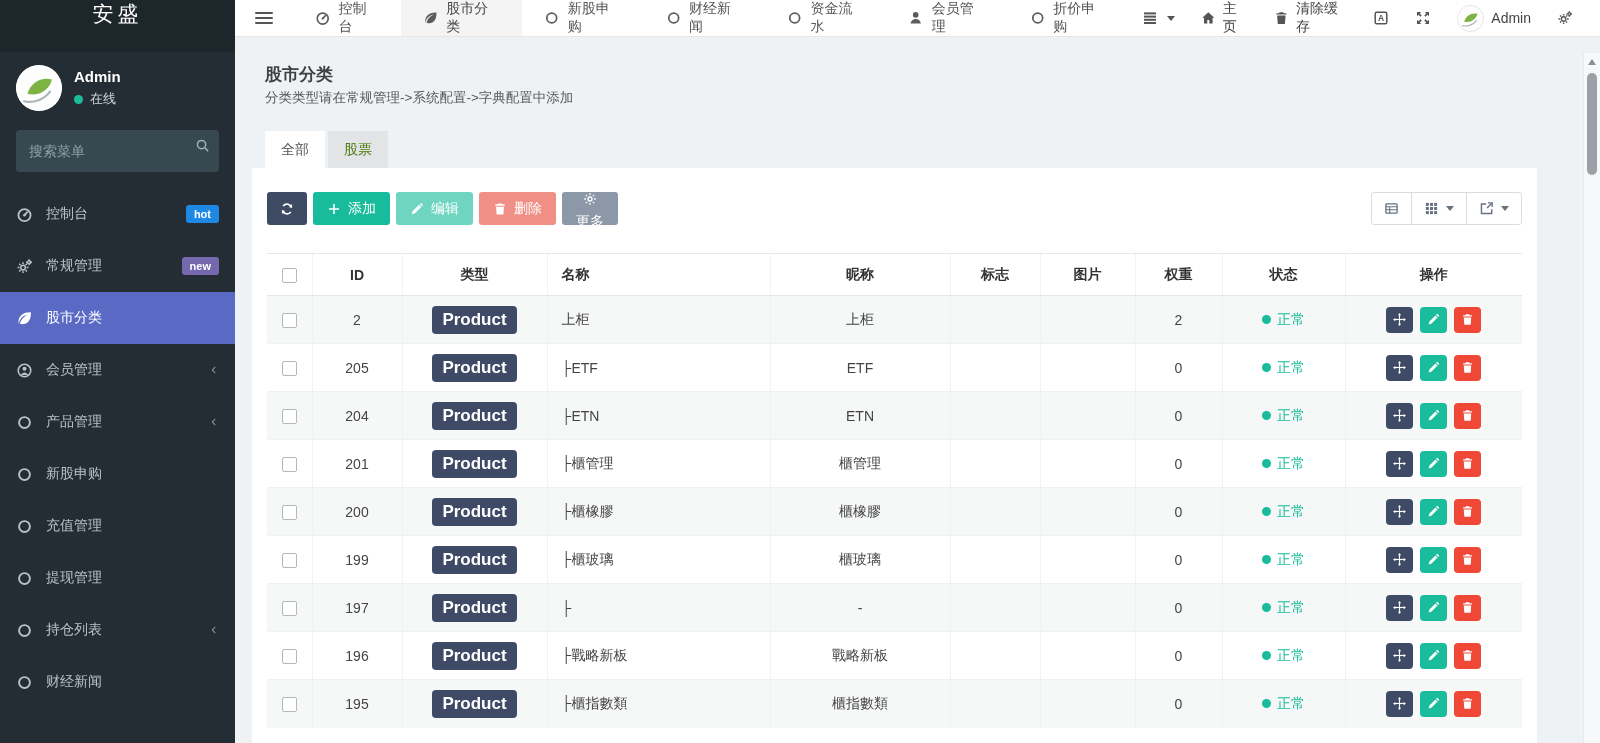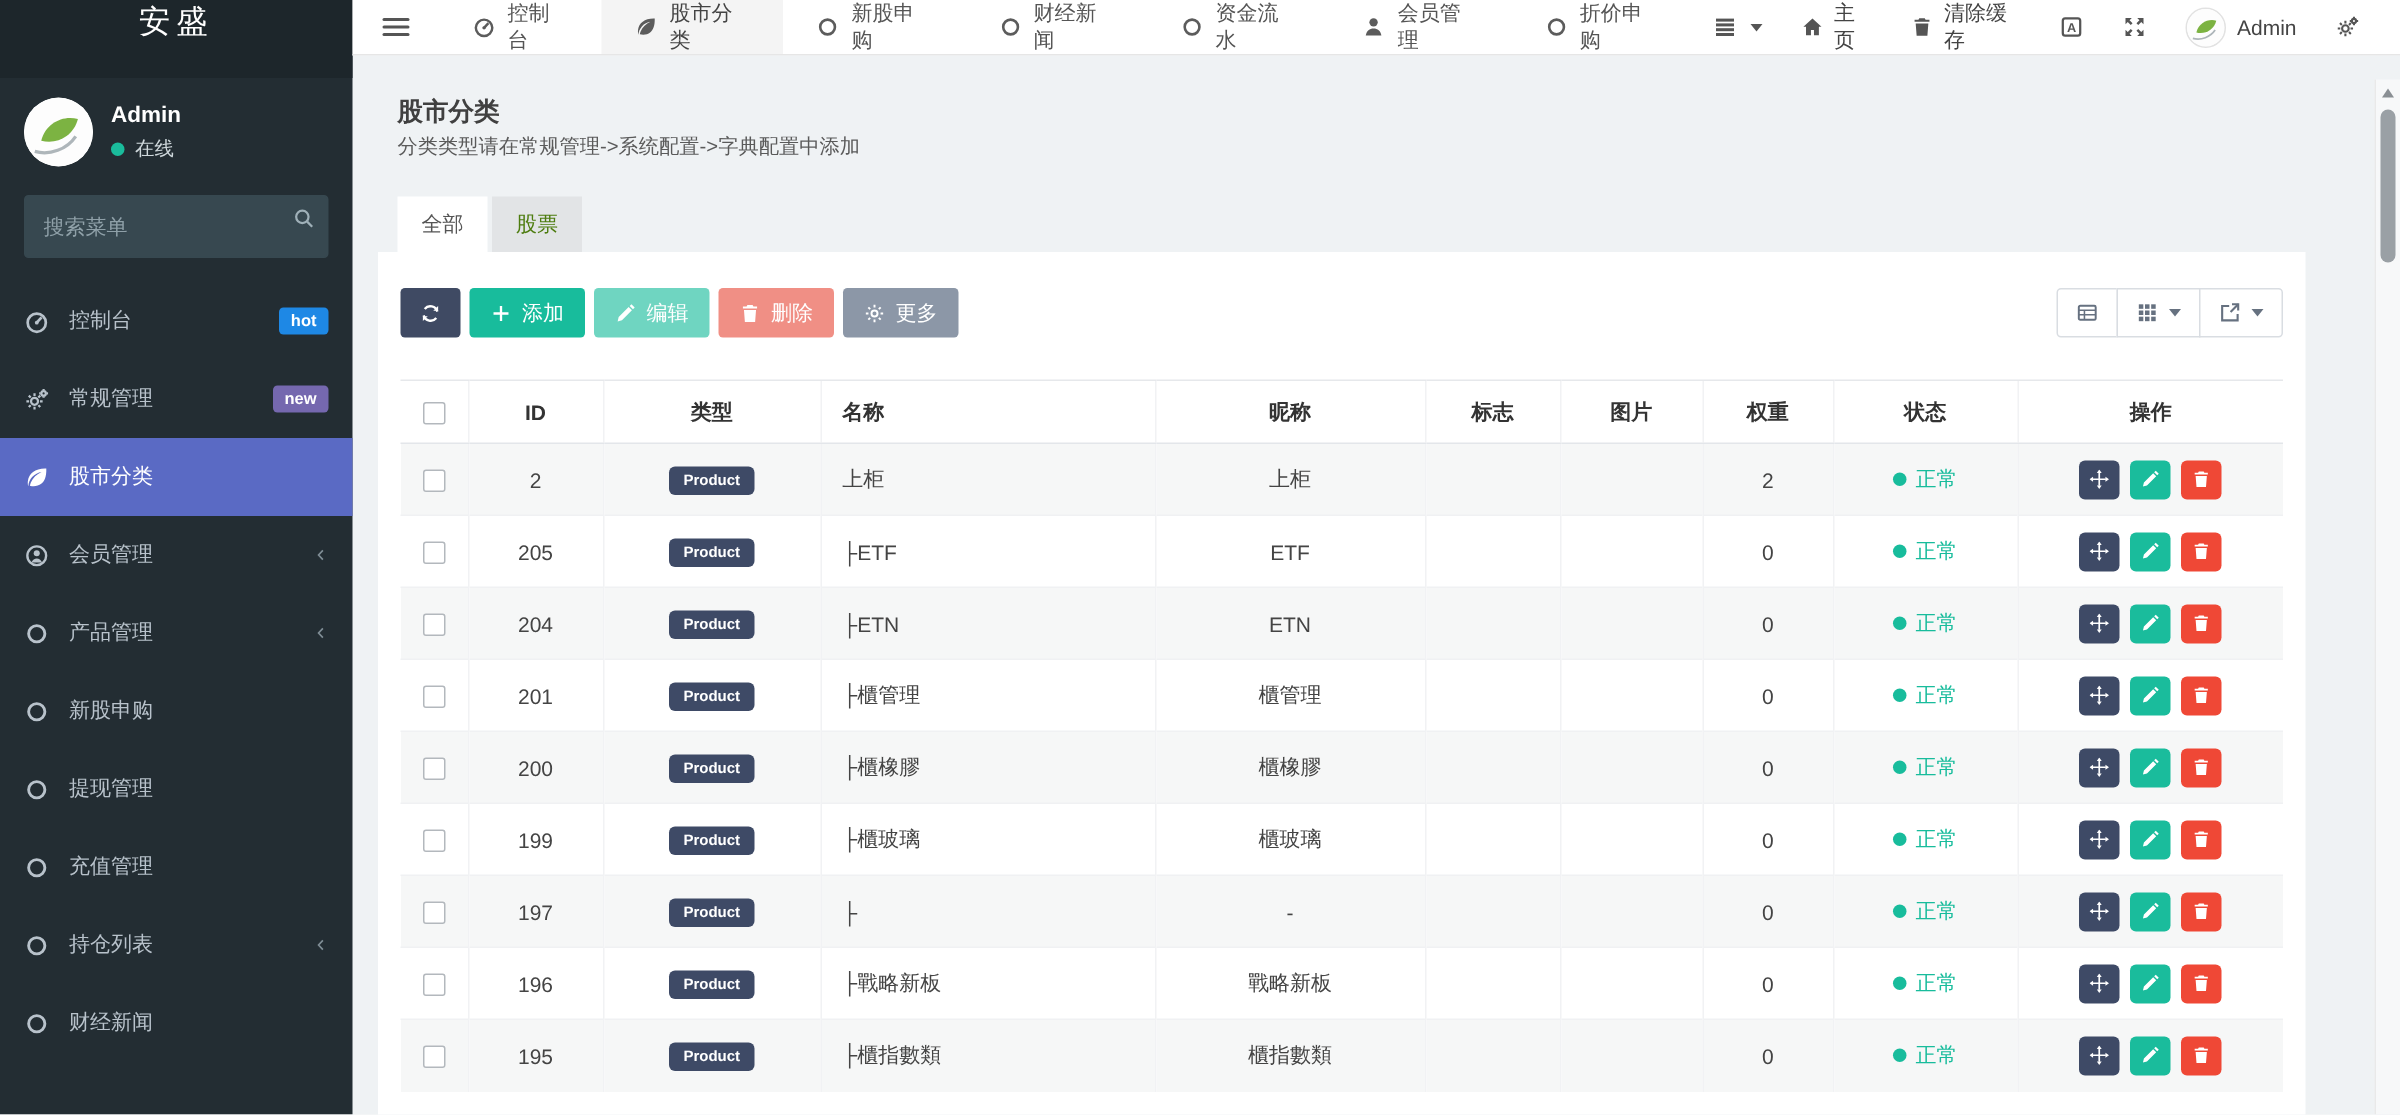--- a/index.html
+++ b/index.html
@@ -55,40 +55,40 @@
   .ftab.active { background:#fff; color:#555;align-items:center; }
   .panel { background:#fff; padding:24px 15px 15px; height:604px; }
 
   .toolbar { display:flex; gap:6px; align-items:center; }
   .btn { height:33px; border:none; border-radius:3px; color:#fff; font-size:14px; display:inline-flex;
          align-items:center; gap:7px; padding:0 14px; cursor:pointer; font-family:inherit; }
   .btn .ic { width:14px; height:14px; display:inline-flex; }
   .btn.navy { background:#3f4a63; width:40px; justify-content:center; padding:0; }
   .btn.green { background:#18bc9c; }
   .btn.red { background:#e74c3c; }
-  .btn.gray { background:#8c97a7; }
+  .btn.gray { background:#8c97a7;flex-direction:column; }
   .btn.dis { opacity:.62; cursor:default; }
   .tb-right { margin-left:auto; display:flex; }
   .obtn { height:33px; background:#fff; border:1px solid #d9dde2; color:#667180; display:inline-flex;
           align-items:center; justify-content:center; gap:5px; padding:0 12px; margin-left:-1px; cursor:pointer; }
   .obtn:first-child { border-radius:3px 0 0 3px; margin-left:0; }
   .obtn:last-child { border-radius:0 3px 3px 0; }
   .obtn .ic { width:15px; height:15px; display:inline-flex; }
   .obtn .caret { border-top-color:#667180; }
 
   table { width:100%; border-collapse:collapse; table-layout:fixed; margin-top:28px; font-size:14px; }
   thead th { height:42px; font-weight:bold; color:#333; border-top:1px solid #e6e8eb; border-bottom:1px solid #e3e6ea;
              text-align:center; }
   tbody td { height:48px; color:#444; text-align:center; border-top:1px solid #f0f1f3; overflow:hidden; }
   tbody tr:nth-child(odd) { background:#f6f7f7; }
   th:not(:first-child), td:not(:first-child) { border-left:1px solid #f1f2f4; }
   th.c-name, td.c-name { text-align:left; padding-left:14px; }
   .cb { width:15px; height:15px; border:1px solid #b3b8bd; border-radius:2px; background:#fff; display:inline-block;
         vertical-align:middle; cursor:pointer; }
-  .pbadge { background:#3e4a66; color:#fff; font-size:10px; font-weight:bold; padding:4px 10px; border-radius:4px;
+  .pbadge { background:#3e4a66; color:#fff; font-size:17px; font-weight:bold; padding:4px 10px; border-radius:4px;
             display:inline-block; }
   .sdot { width:9px; height:9px; border-radius:50%; background:#18bc9c; display:inline-block; margin-right:6px; }
   .stext { color:#18bc9c; }
   .abtn { width:27px; height:26px; border:none; border-radius:4px; color:#fff; display:inline-flex; align-items:center;
           justify-content:center; margin:0 1.5px; cursor:pointer; }
   .abtn .ic { width:13px; height:13px; display:inline-flex; }
   .abtn.navy { background:#3e4a66; }
   .abtn.green { background:#1abc9c; }
   .abtn.red { background:#ef4836; }
 
@@ -218,31 +218,31 @@
           <span class="mlabel">新股申购</span>
 
         </div>
 
         <div class="mitem">
           <span class="ic ic-slot">
             <svg viewBox="0 0 16 16">
               <circle cx="8" cy="8" r="5.1" fill="none" stroke="currentColor" stroke-width="1.8"></circle>
             </svg>
           </span>
-          <span class="mlabel">提现管理</span>
+          <span class="mlabel">充值管理</span>
 
         </div>
 
         <div class="mitem">
           <span class="ic ic-slot">
             <svg viewBox="0 0 16 16">
               <circle cx="8" cy="8" r="5.1" fill="none" stroke="currentColor" stroke-width="1.8"></circle>
             </svg>
           </span>
-          <span class="mlabel">充值管理</span>
+          <span class="mlabel">提现管理</span>
 
         </div>
 
         <div class="mitem">
           <span class="ic ic-slot">
             <svg viewBox="0 0 16 16">
               <circle cx="8" cy="8" r="5.1" fill="none" stroke="currentColor" stroke-width="1.8"></circle>
             </svg>
           </span>
           <span class="mlabel">持仓列表</span>

